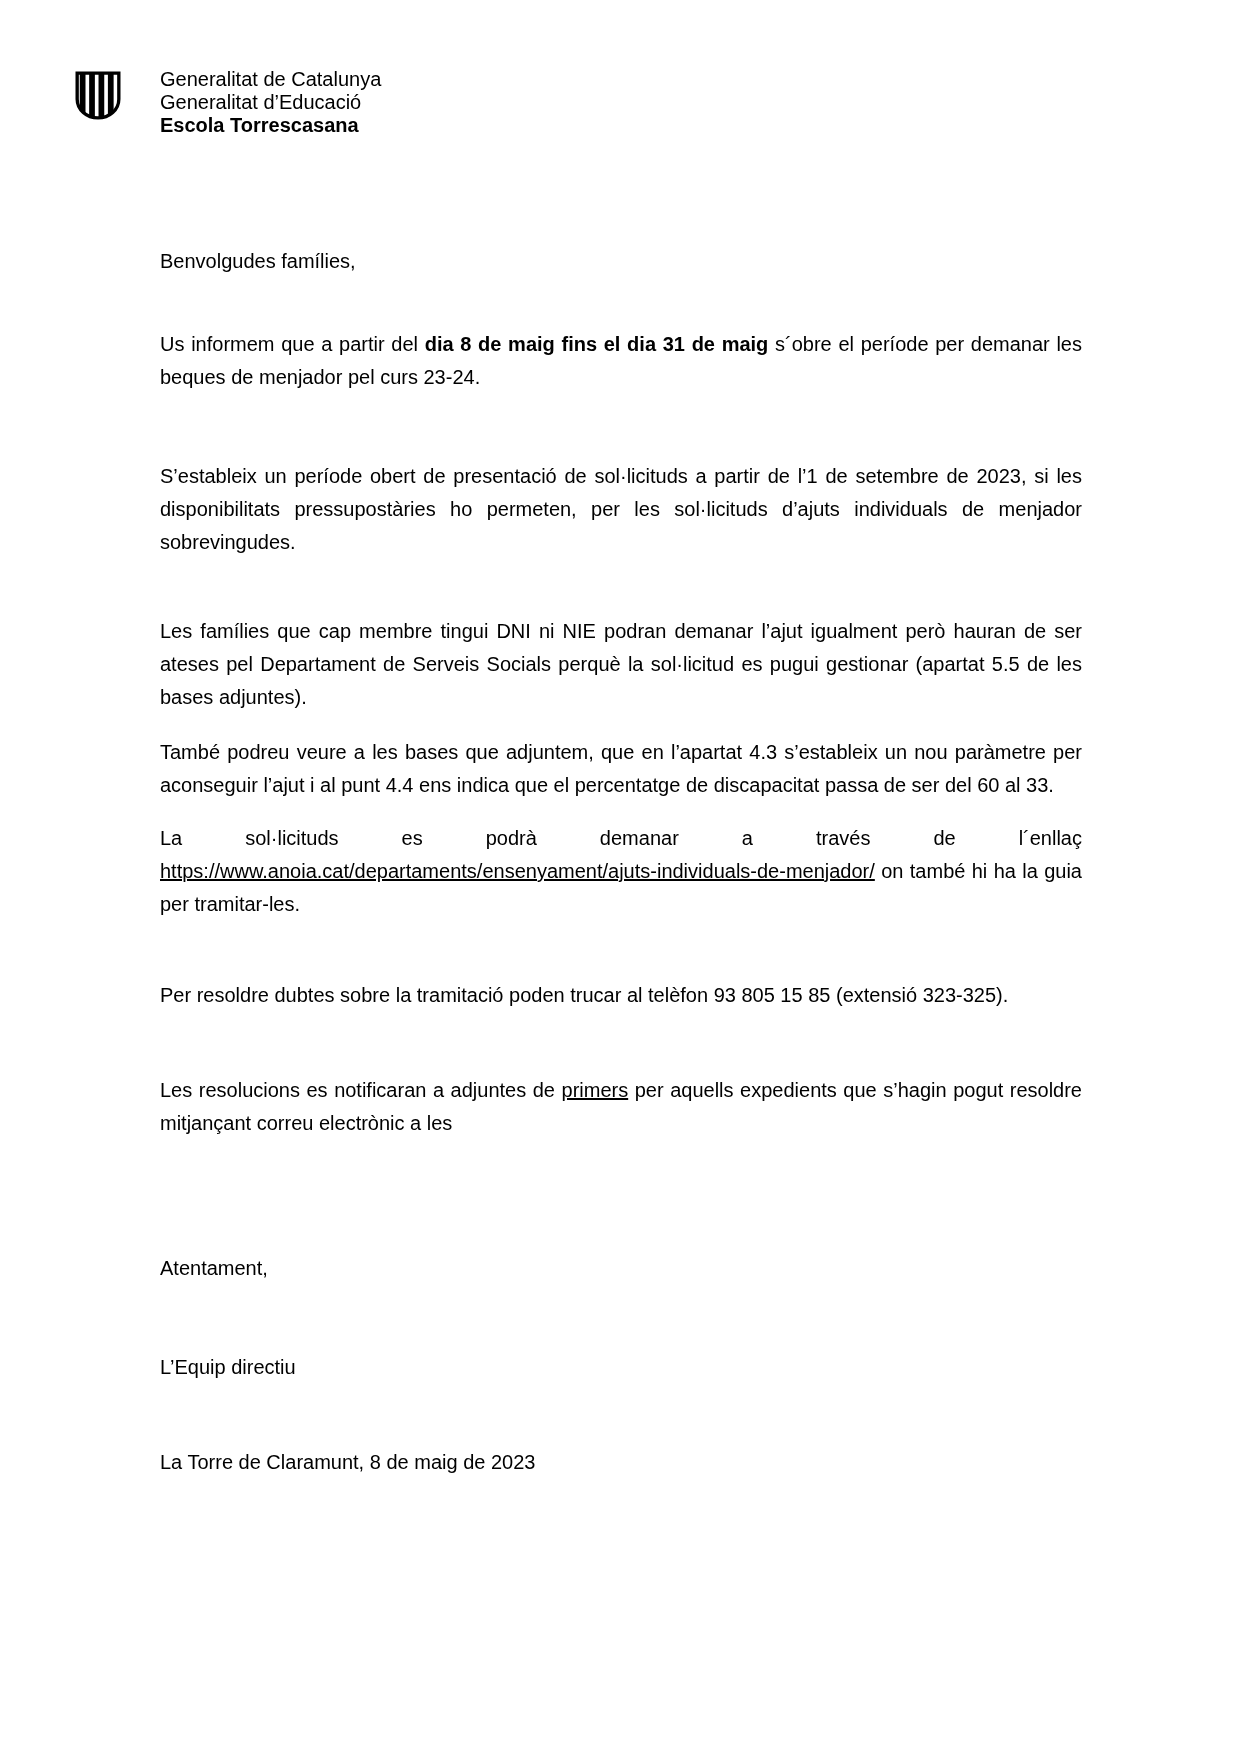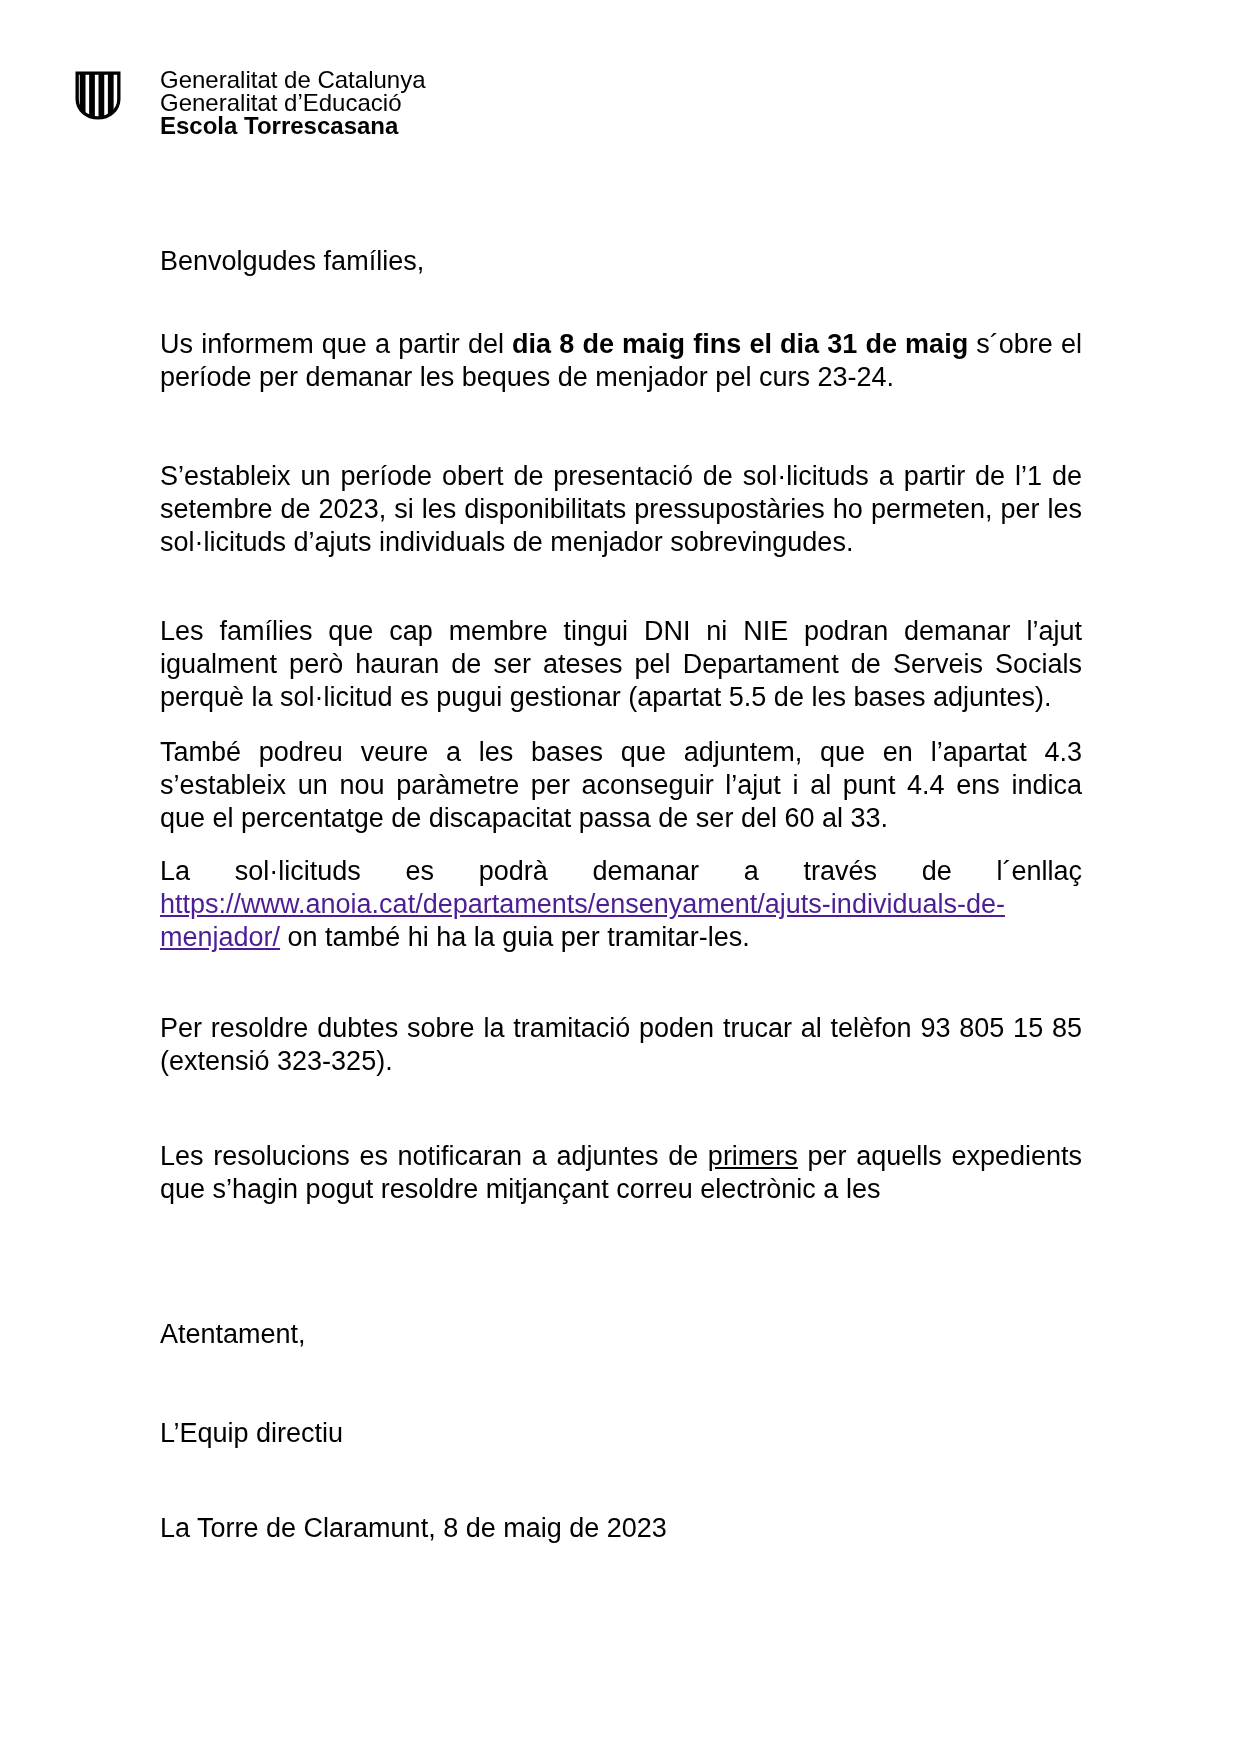--- a/index.html
+++ b/index.html
@@ -25,28 +25,28 @@
     margin-left: -86px;
     gap: 38px;
   }
   .logo-box {
     width: 48px;
     height: 50px;
     flex: 0 0 auto;
     margin-top: 2px;
   }
   .letterhead-text {
-    font-size: 24px;
+    font-size: 20px;
     line-height: 23px;
   }
   .letterhead-text .school { font-weight: bold; }
 
   
   .body-text {
-    font-size: 27px;
+    font-size: 20px;
     line-height: 33px;
   }
   p.para {
     text-align: justify;
     overflow-wrap: break-word;
   }
   .salutation { margin-top: 108px; text-align: left; }
   .p1 { margin-top: 50px; }
   .p2 { margin-top: 66px; }
   .p3 { margin-top: 56px; }
@@ -54,21 +54,21 @@
   .p5 { margin-top: 20px; }
   .p6 { margin-top: 58px; }
   .p7 { margin-top: 62px; }
   .closing   { margin-top: 112px; text-align: left; }
   .signature { margin-top: 66px;  text-align: left; }
   .dateline  { margin-top: 62px;  text-align: left; }
 
   .bold { font-weight: bold; }
   .underline { text-decoration: underline; }
   a.doc-link {
-    color: #4c1d95;
+    color: #000000;
     text-decoration: underline;
     overflow-wrap: anywhere;
     cursor: pointer;
   }
 </style>
 </head>
 <body>
 
 <div class="page">
 

